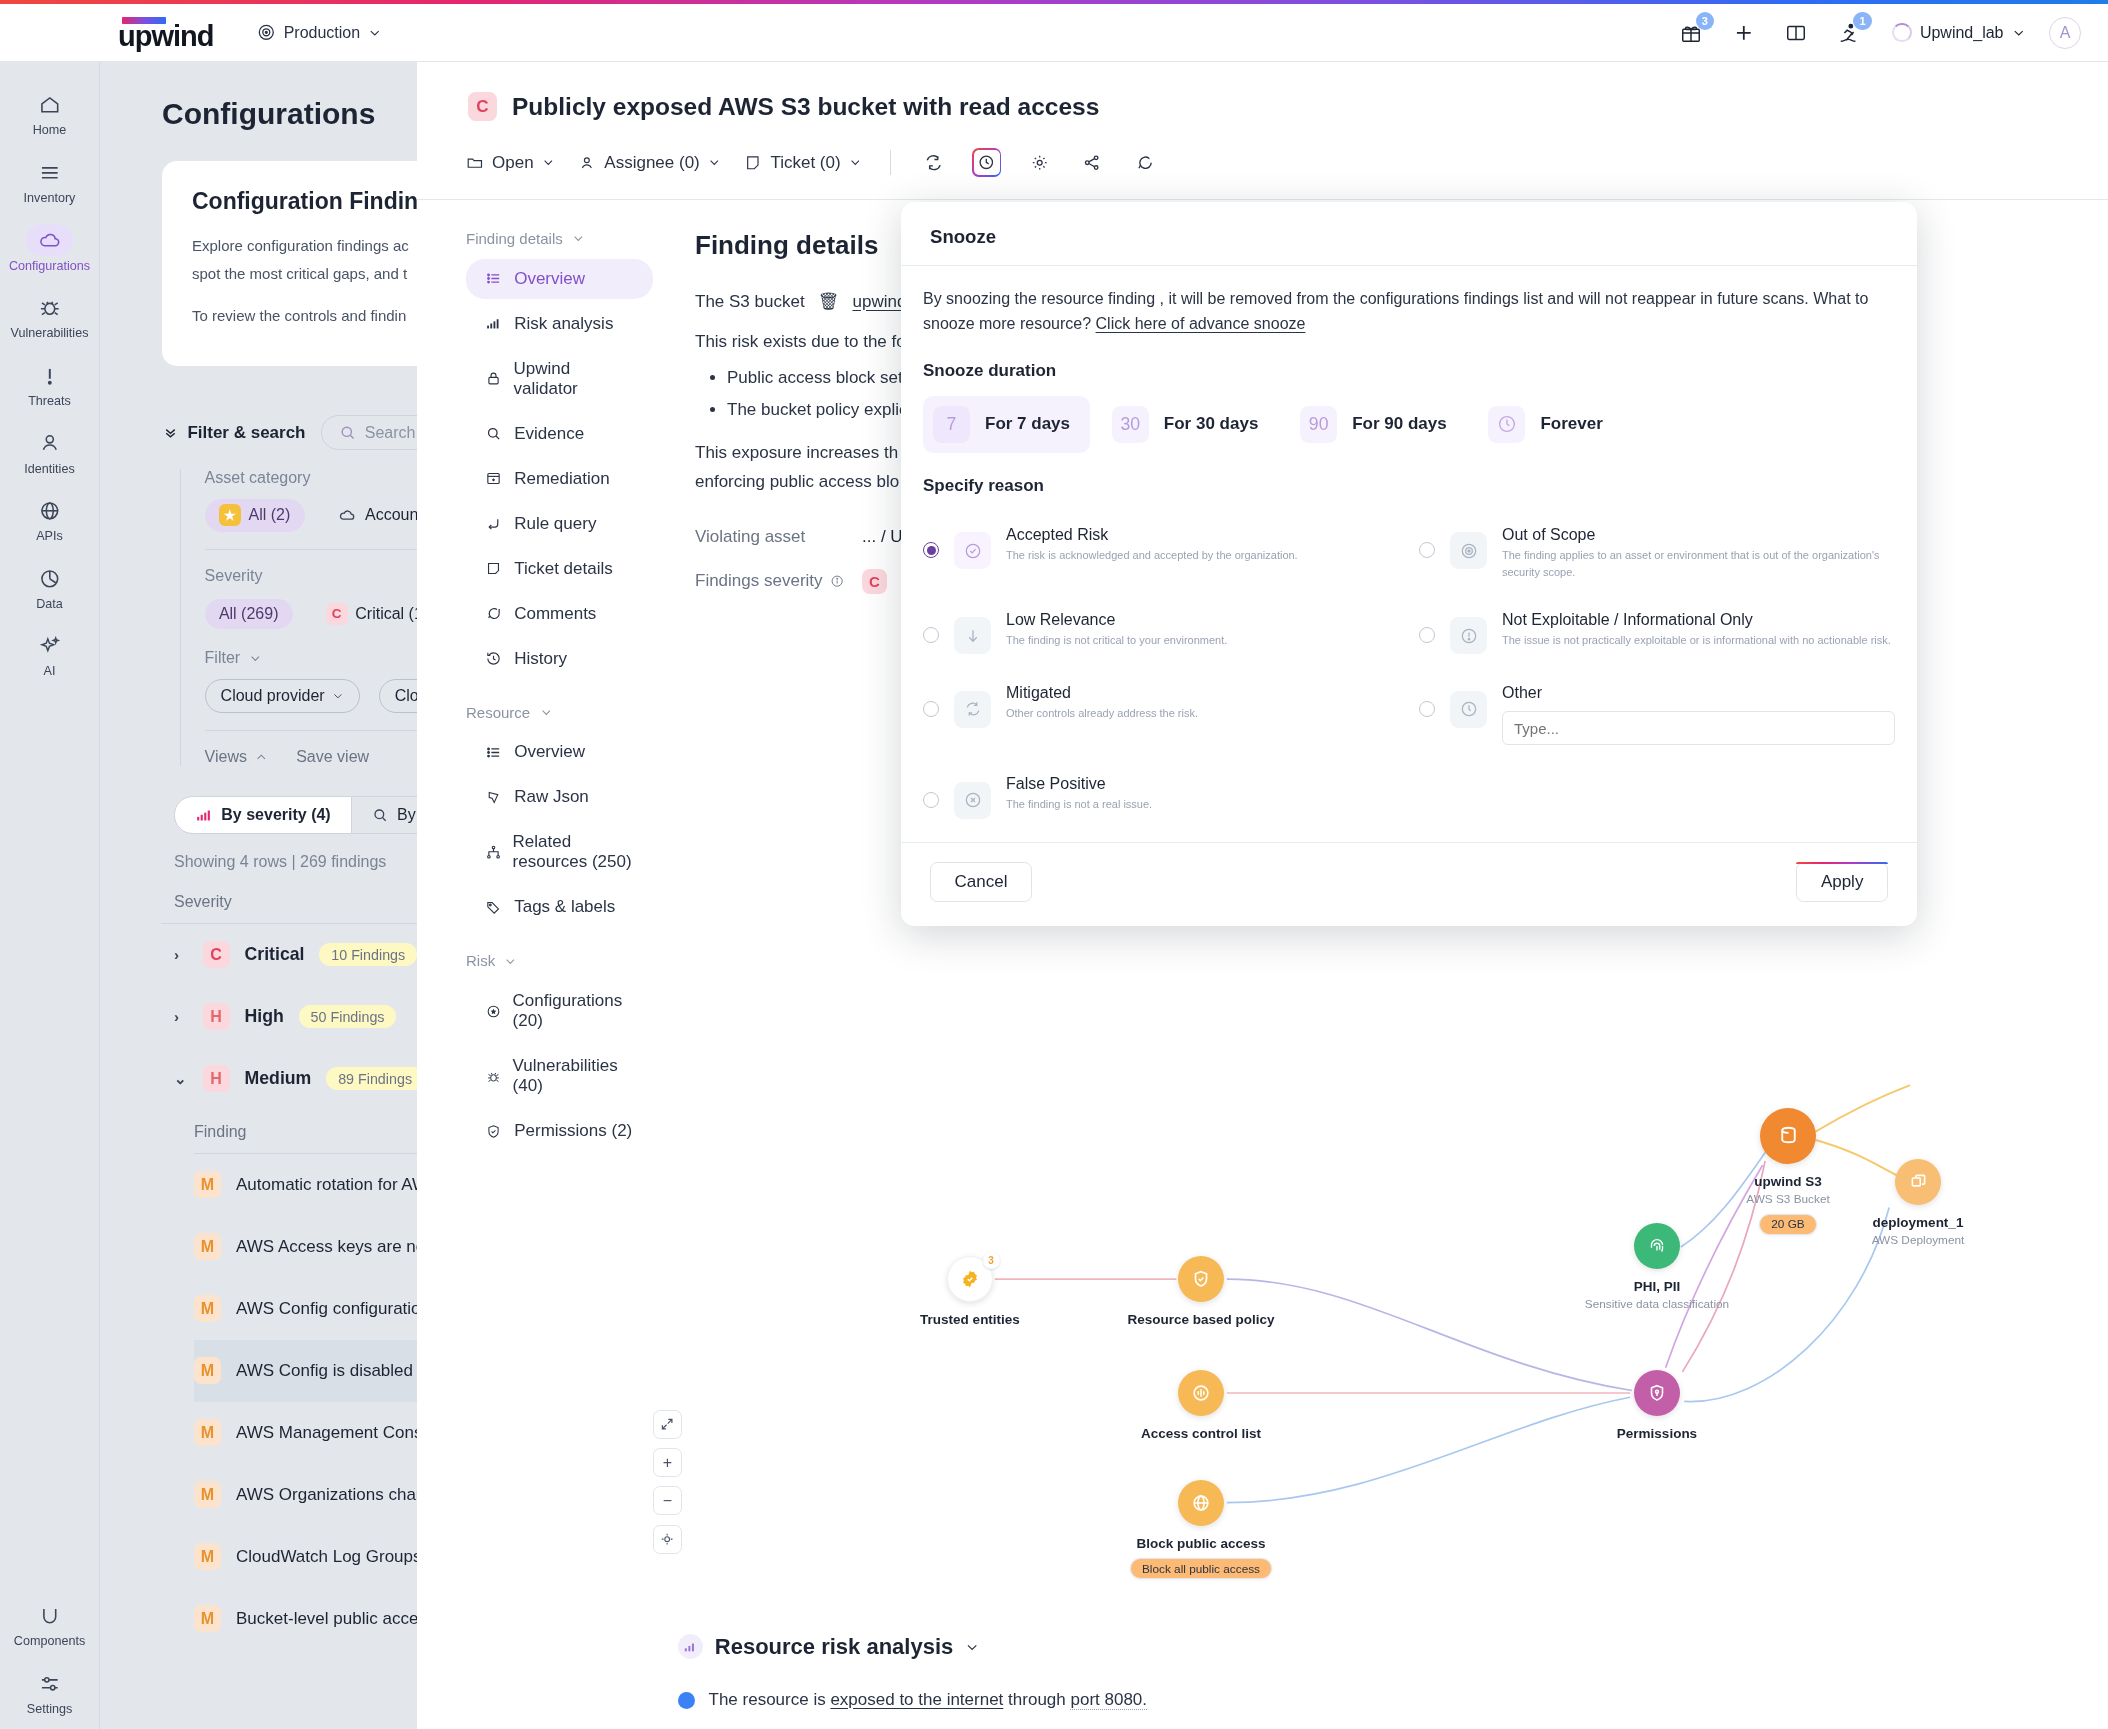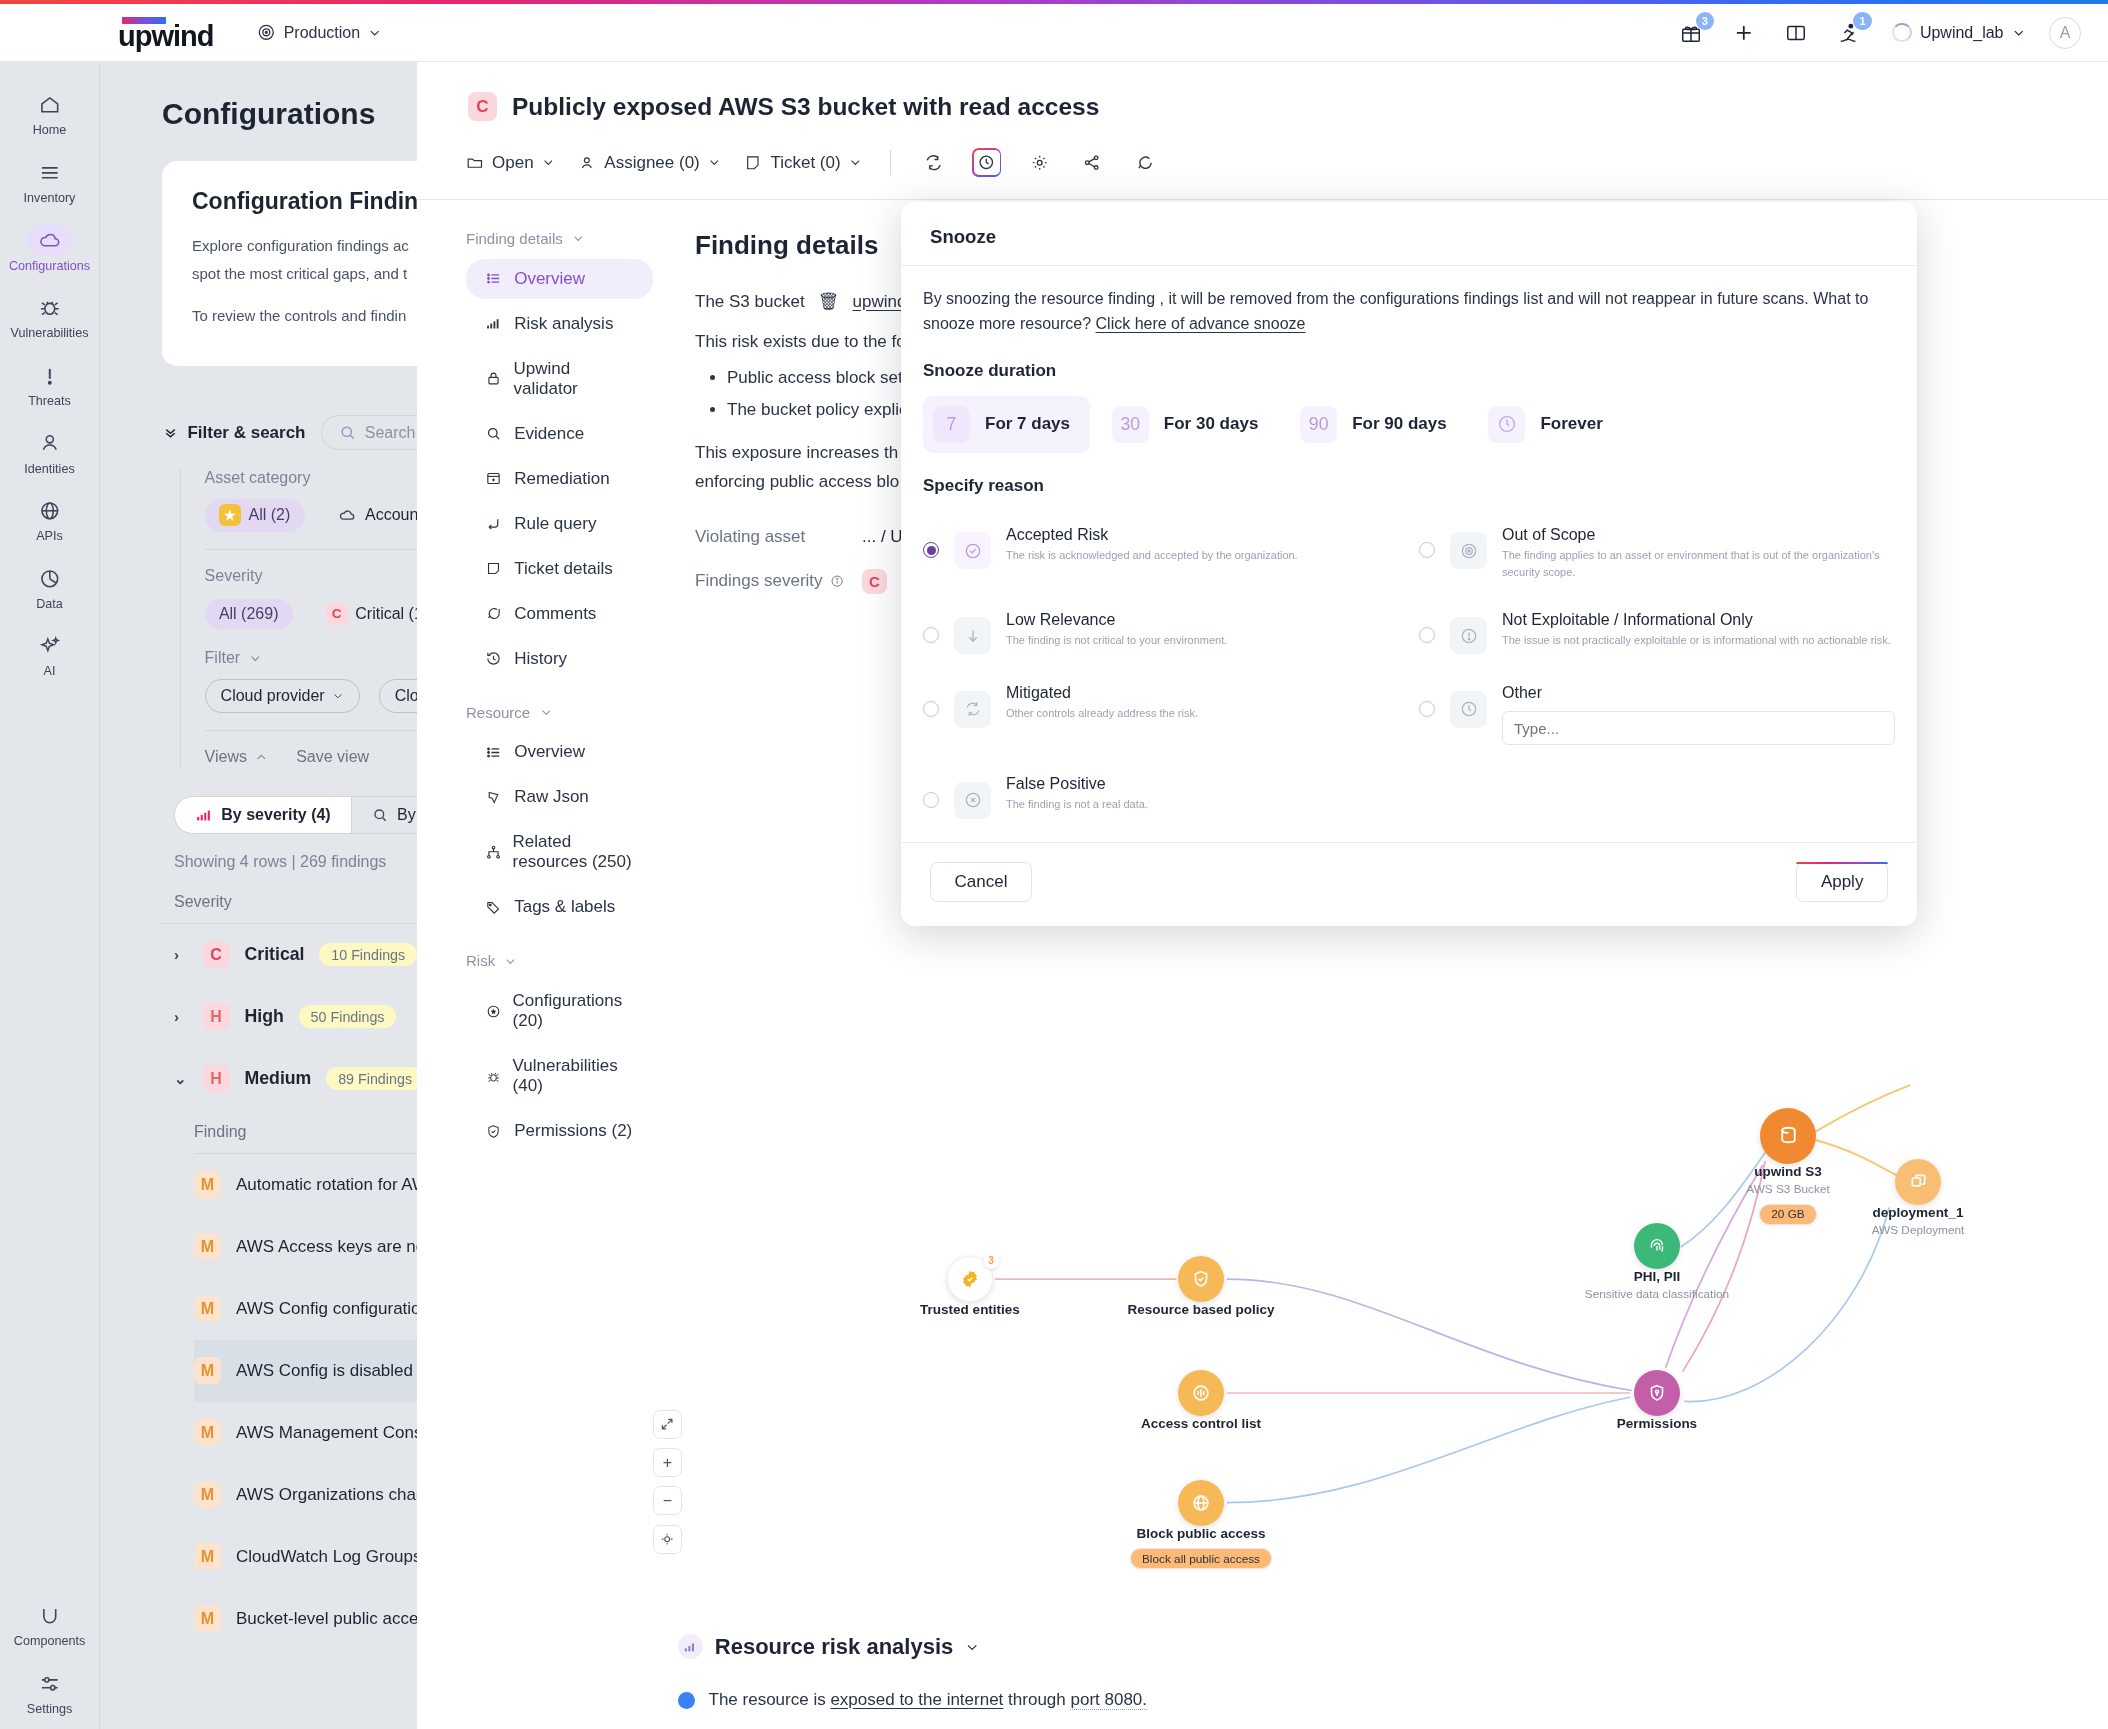--- a/index.html
+++ b/index.html
@@ -129,21 +129,21 @@
   .dm-ul { margin:5px 0 13.5px 32px; }
   .dm-ul li { font-size:17px; color:#2b3445; line-height:1.85;}
   .underl { text-decoration:underline; text-underline-offset:3.4px;}
 
   
   .graph { position:absolute; left:169px; top:826px; width:1181px; height:540px;}
   .gnode { position:absolute; display:flex; flex-direction:column; align-items:center; width:160px; margin-left:-80px;}
   .gcirc { width:46px; height:46px; border-radius:50%; display:flex; align-items:center; justify-content:center;
      color:#fff; box-shadow:0 1.7px 5.9px rgba(0,0,0,.12); position:relative;}
   .gcirc.big { width:56px; height:56px;}
-  .gname { font-size:13.5px; font-weight:700; text-align:center; color:#1d2433; white-space:nowrap;}
+  .gname { font-size:13.5px; font-weight:700; margin-top:10px; text-align:center; color:#1d2433; white-space:nowrap;}
   .gsub { font-size:11.8px; color:#8b93a3; margin-top:3.4px; text-align:center; white-space:nowrap;}
   .gpill { margin-top:7.6px; font-size:11.8px; background:#fdba74; border:0.8px solid #e4e8ee; border-radius:11px;
      padding:2.5px 11px; color:#2b3445; box-shadow:0 0.8px 3.4px rgba(0,0,0,.07);}
   .gbadge { position:absolute; top:-5px; right:-7.6px; background:#fff; color:#f0a13c; font-size:10px;
      width:17px; height:17px; border-radius:50%; display:flex; align-items:center; justify-content:center;
      box-shadow:0 0.8px 2.5px rgba(0,0,0,.15); font-weight:700;}
   .zoomctl { position:absolute; left:0px; top:1210px; display:flex; flex-direction:column; gap:9.3px;}
   .zbtn { width:29px; height:29px; border:0.8px solid #e0e5ec; border-radius:6.7px; background:#fff;
     display:flex; align-items:center; justify-content:center; font-size:16px; color:#4a5365; cursor:pointer;}
 
@@ -1070,21 +1070,21 @@
       <div class="reason">
         <span class="radio"></span>
         <span class="r-ico">
             <svg width="20" height="20" viewBox="0 0 24 24" fill="none" stroke="currentColor" stroke-width="1.5">
               <circle cx="12" cy="12" r="8"></circle>
               <path d="M9.6 9.6l4.8 4.8M14.4 9.6l-4.8 4.8"></path>
             </svg>
           </span>
         <span class="r-txt">
           <span class="r-name">False Positive</span><br>
-          <span class="r-desc">The finding is not a real data.</span>
+          <span class="r-desc">The finding is not a real issue.</span>
         </span>
       </div>
 
       <div></div>
     </div>
   </div>
   <div class="md-hr" style="margin-top:11.8px"></div>
   <div class="md-foot">
     <button class="btn">Cancel</button>
     <button class="btn btn-apply">Apply</button>

